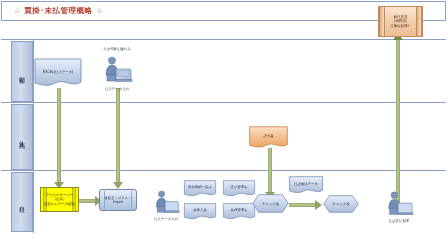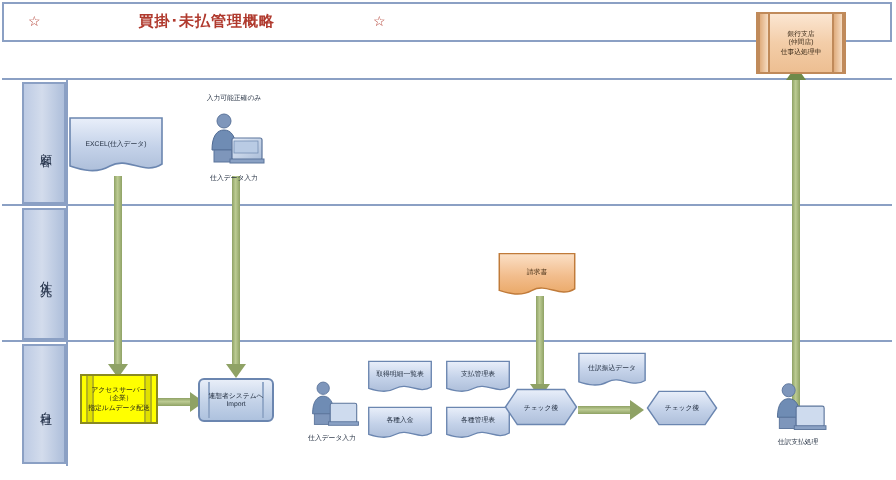--- a/index.html
+++ b/index.html
@@ -25,21 +25,20 @@
   }
 
   
   .title-bar{
     position:absolute;left:1px;top:1px;
     width:445px;height:20px;
     box-sizing:border-box;
     display:flex;align-items:center;
     padding-left:9px;
     border-bottom:1px solid #8ba0c4;
-    gap:45px;
   }
   .title-text{
     font-size:7.5px;
     font-weight:bold;
     color:#b03a2e;
     letter-spacing:0.5px;
     white-space:nowrap;
   }
   .title-star{
     font-size:7px;

